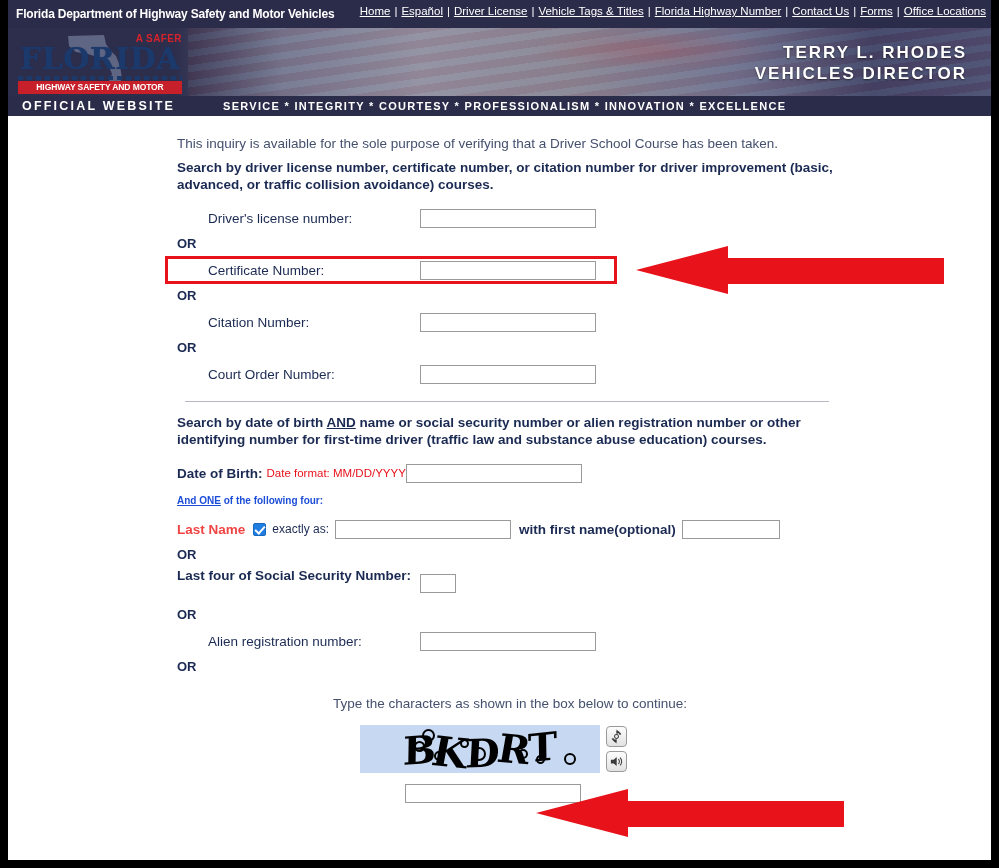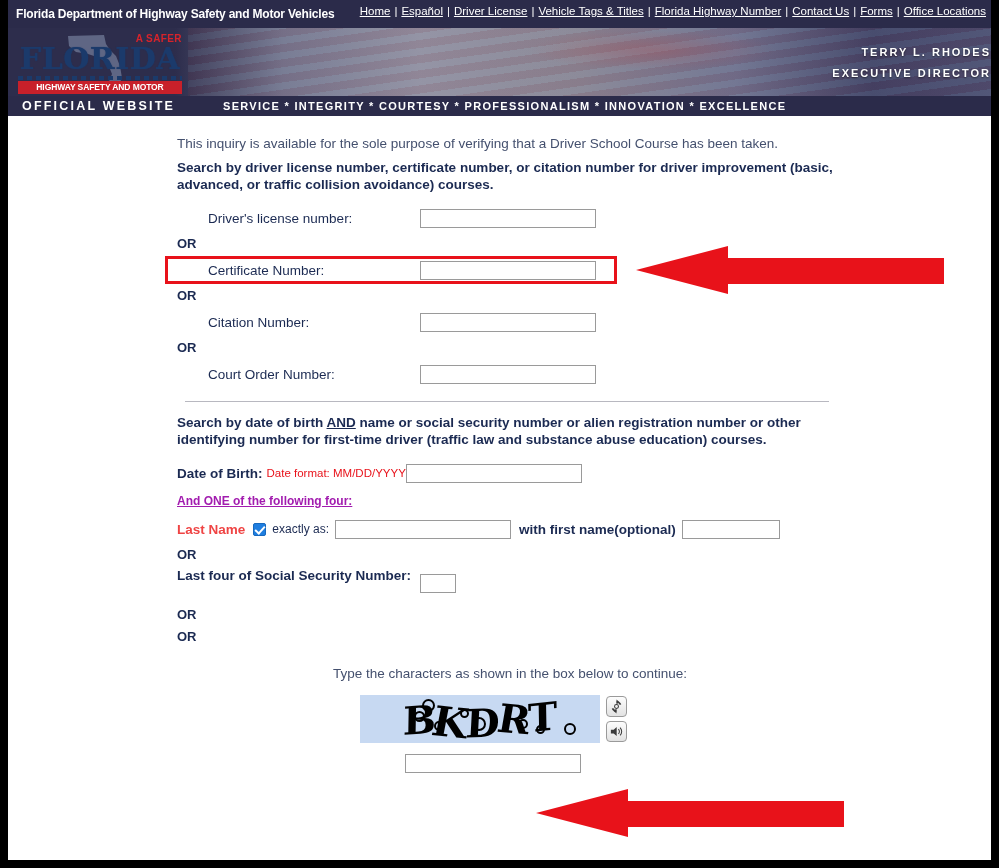--- a/index.html
+++ b/index.html
@@ -148,24 +148,24 @@
     font-size: 8.5px;
     font-weight: bold;
     text-align: center;
     line-height: 13px;
     letter-spacing: -0.1px;
     z-index: 5;
   }
 
   .director {
     position: absolute;
-    right: 0; top: 14px;
+    right: 24px; top: 14px;
     text-align: right;
     color: #ffffff;
-    font-size: 11px;
+    font-size: 17px;
     font-weight: bold;
     letter-spacing: 2px;
     line-height: 21px;
     z-index: 5;
     text-shadow: 0 1px 2px rgba(0,0,0,0.55);
   }
 
   
   .tagbar {
     height: 20px;
@@ -285,26 +285,25 @@
     font-weight: bold;
     color: #1b2a52;
     margin-right: 4px;
   }
   .dob-format {
     font-size: 11.5px;
     color: #e8121a;
     margin-right: 0px;
   }
   .andone {
-    font-size: 12px;
-    font-weight: bold;
-    color: #a21caf;
+    font-size: 10px;
+    font-weight: bold;
+    color: #1d4ed8;
     height: 26px;
     line-height: 26px;
-    text-decoration: underline;
   }
   .andone u { text-decoration: underline; }
 
   .lastname-row { display: flex; align-items: center; height: 30px; }
   .lastname-row .ln-label {
     font-size: 13.5px; font-weight: bold; color: #ef4444; margin-right: 8px;
   }
   .cb {
     width: 13px; height: 13px;
     background: #1f7ee0;
@@ -447,21 +446,21 @@
         <path d="M4 6 L40 5 L42 14 L46 20 L52 26 L56 36 L58 48 L52 60 L45 62 L44 54 L48 44 L44 34 L36 28 L24 24 L12 22 L5 16 Z" fill="#9fb0cc" opacity="0.8"></path>
       </svg>
       <div class="logo-asafer">A SAFER</div>
       <div class="logo-florida">FLORIDA</div>
       <div class="logo-dashes"></div>
       <div class="logo-redbar">HIGHWAY SAFETY AND MOTOR VEHICLES</div>
     </div>
 
     <div class="director">
       <div>TERRY L. RHODES</div>
-      <div>EXECUTIVE DIRECTOR</div>
+      <div>VEHICLES DIRECTOR</div>
     </div>
   </div>
 
   <div class="tagbar">
     <div class="tagbar-official">OFFICIAL WEBSITE</div>
     <div class="tagbar-values">SERVICE * INTEGRITY * COURTESY * PROFESSIONALISM * INNOVATION * EXCELLENCE</div>
   </div>
 
   <div class="content">
     <div class="inner">
@@ -525,20 +524,24 @@
 
       <div class="or">OR</div>
 
       <div class="ssn-row">
         <div class="lbl">Last four of Social Security Number:</div>
         <input class="tbox tiny" type="text" value="" style="">
       </div>
 
       <div class="or">OR</div>
 
+      <div class="row">
+        <div class="lbl">Alien registration number:</div>
+        <input class="tbox" type="text" value="" style="">
+      </div>
 
       <div class="or">OR</div>
 
 
       <div class="captcha-wrap">
         <div class="captcha-instr">Type the characters as shown in the box below to continue:</div>
 
         <div class="captcha-box-row">
           <div class="captcha-img">
             <div class="captcha-text">

